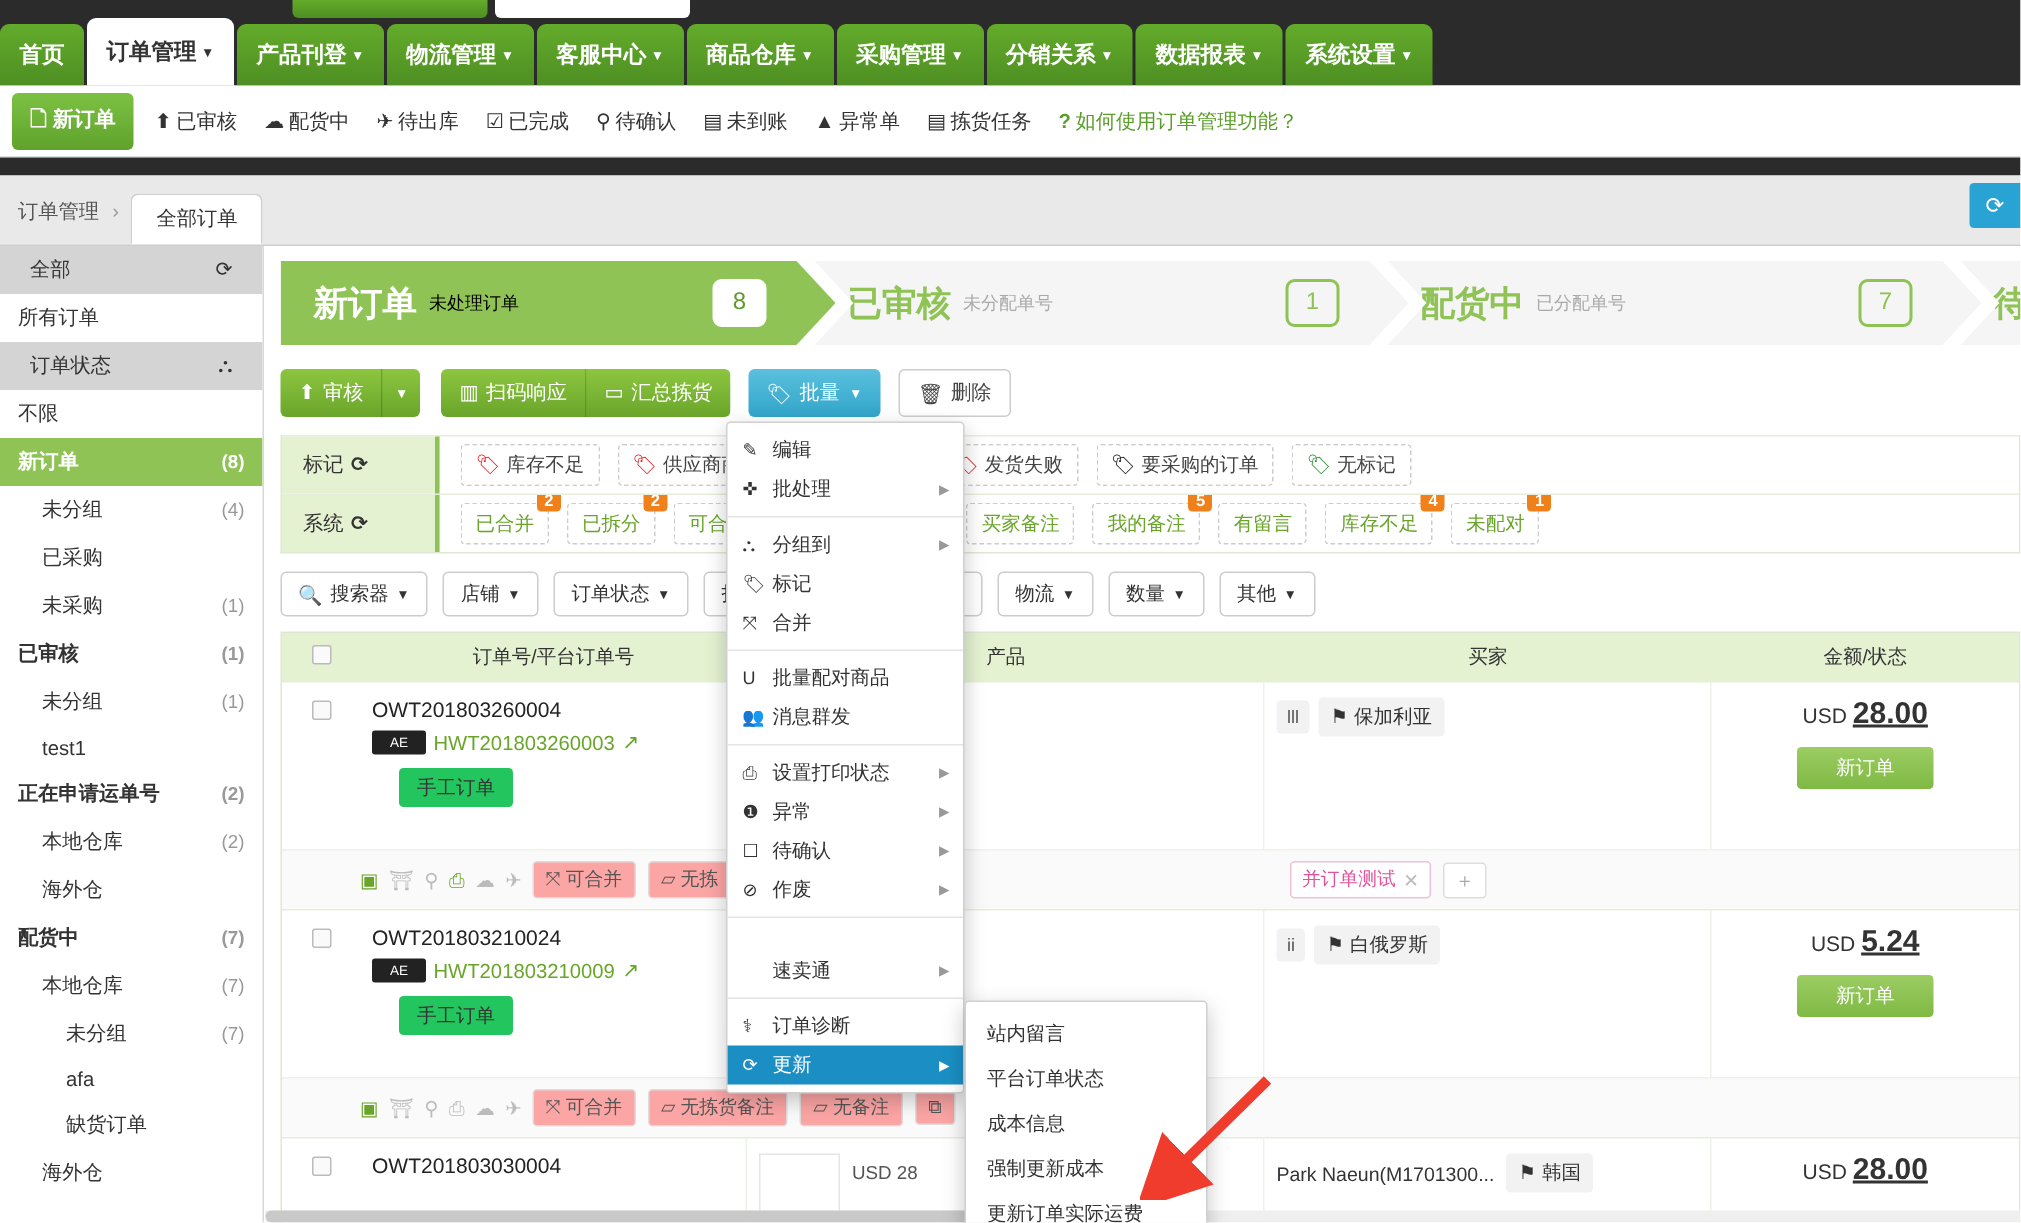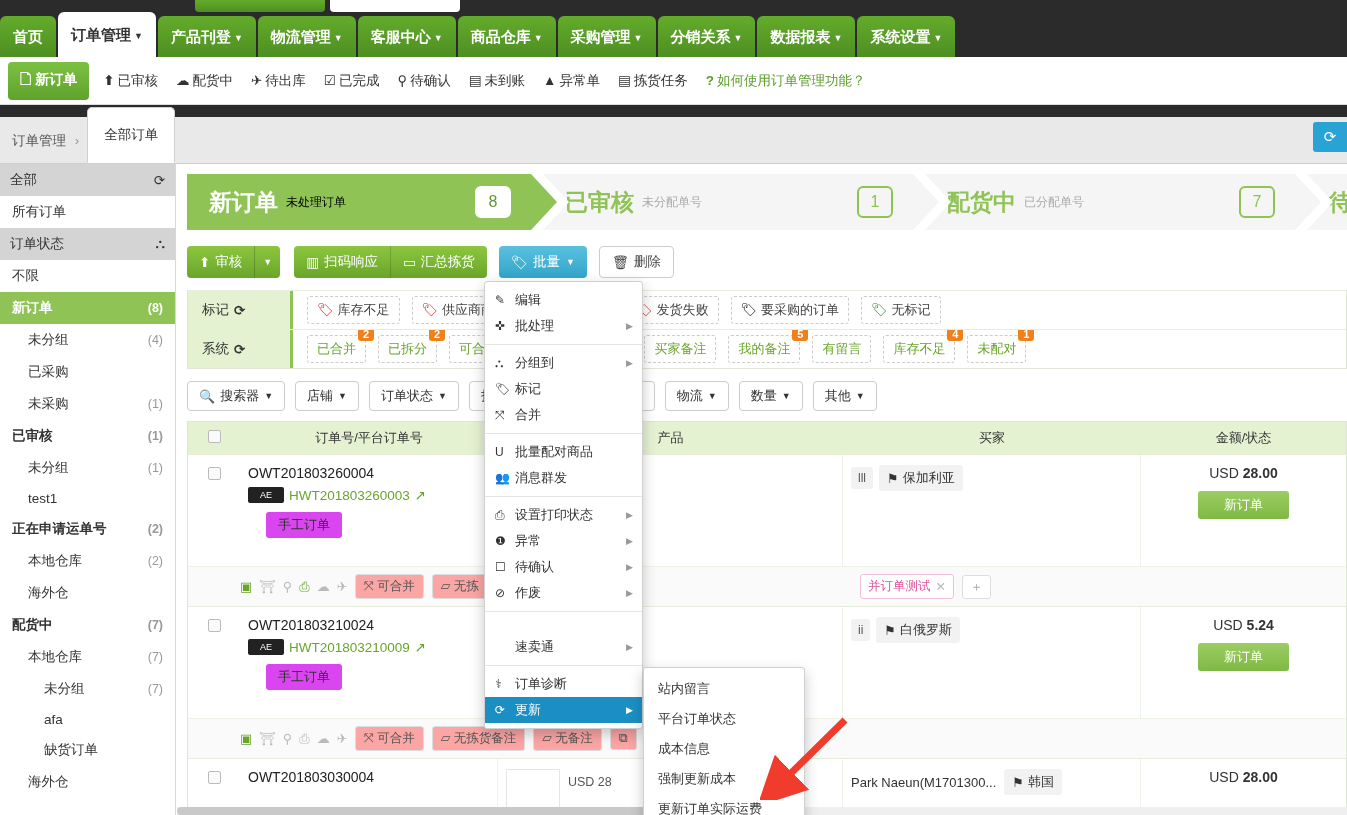--- a/index.html
+++ b/index.html
@@ -48,35 +48,35 @@
   
   #crumbbar {
     position:absolute; top:117px; left:0; width:1347px; height:47px;
     background:#e9e9e9; border-bottom:1px solid #cfcfcf;
     display:flex; align-items:flex-end;
   }
   .crumb { font-size:13.5px; color:#555; padding:0 8px 13px 12px; }
   .crumb .sep { color:#999; margin-left:5px; }
   .crumbtab {
     background:#fff; border:1px solid #cfcfcf; border-bottom:1px solid #fff;
-    border-radius:5px 5px 0 0; padding:18px 16px; font-size:13.5px; color:#333; cursor:pointer;
+    border-radius:5px 5px 0 0; padding:7px 16px; font-size:13.5px; color:#333; cursor:pointer;
   }
   #refreshbtn {
     position:absolute; right:0; top:122px; width:34px; height:30px;
     background:#29a3d4; border-radius:3px 0 0 3px; color:#fff;
     display:flex; align-items:center; justify-content:center; font-size:15px; cursor:pointer;
   }
 
   
   #sidebar {
     position:absolute; top:164px; left:0; width:176px; height:651px;
     background:#fff; border-right:1px solid #d8d8d8; overflow:hidden;
   }
   .sb-head {
-    background:#d4d4d4; color:#333; font-size:13.5px; padding:7px 10px;
+    background:#d4d4d4; color:#333; font-size:13.5px; padding:7px 20px;
     display:flex; justify-content:space-between; align-items:center; cursor:pointer;
   }
   .sb-item {
     padding:7px 12px; font-size:13.5px; color:#333; cursor:pointer;
     display:flex; justify-content:space-between; align-items:center;
   }
   .sb-item .cnt { color:#999; font-size:12.5px; }
   .sb-item.sel { background:#8fc356; color:#fff; font-weight:bold; }
   .sb-item.sel .cnt { color:#fff; }
   .sb-item.bold { font-weight:bold; }
@@ -147,30 +147,30 @@
   .td { padding:10px 8px; }
   .td.c0 { width:52px; display:flex; justify-content:center; align-items:flex-start; padding-top:12px; }
   .td.c1 { width:258px; border-right:1px solid #eef3e7; }
   .td.c2 { width:345px; border-right:1px solid #eef3e7; display:flex; }
   .td.c3 { width:298px; border-right:1px solid #eef3e7; }
   .td.c4 { width:205px; text-align:center; }
   .ordno { font-size:14px; color:#222; margin-bottom:6px; }
   .platno { color:#6aa52b; font-size:13.5px; display:flex; align-items:center; }
   .platico { width:36px; height:16px; background:#222; color:#fff; font-size:9px; display:inline-flex;
              align-items:center; justify-content:center; margin-right:5px; border-radius:2px; }
-  .manualtag { display:inline-block; background:#d946ef; border-radius:3px; padding:4px 12px;
+  .manualtag { display:inline-block; background:#22c55e; border-radius:3px; padding:4px 12px;
                font-size:13px; color:#333; margin-top:9px; margin-left:18px;}
   .prodthumb { width:54px; height:40px; background:#fff; border:1px solid #e5e5e5; margin-right:8px; position:relative; flex:0 0 auto;}
   .prodtxt { font-size:12.5px; color:#555; line-height:19px; }
   .prodtxt .qty { color:#222; }
   .buyercell { display:flex; align-items:center; }
   .buyerbox { background:#f2f2f2; border-radius:3px; padding:4px 7px; font-size:12px; color:#555; margin-right:6px; }
   .flagbox { background:#f2f2f2; border-radius:3px; padding:4px 8px; font-size:13px; color:#333; display:flex; align-items:center; }
   .amt { font-size:14px; color:#333; }
-  .amt b { font-size:14px; }
+  .amt b { font-size:20px;text-decoration:underline; }
   .statebtn { display:inline-block; margin-top:10px; background:linear-gradient(#9ccd63,#7fb944);
               color:#fff; font-size:13px; padding:5px 26px; border-radius:3px; cursor:pointer;}
   .subrow { display:flex; align-items:center; border-top:1px solid #eef3e7; background:#fafafa; padding:7px 0 7px 52px; }
   .miniico { color:#bbb; margin-right:7px; font-size:13px; }
   .miniico.g { color:#6aa52b; }
   .minibtn { border:1px solid #ddd; border-radius:3px; background:#fca5a5; padding:3px 8px;
              font-size:12.5px; color:#555; margin-right:8px; cursor:pointer; }
   .pinkchip { border:1px solid #f0c0d8; color:#e0539b; background:#fff; border-radius:3px;
               padding:3px 7px; font-size:12.5px; margin-right:6px; display:inline-flex; align-items:center;}
   .pinkchip .x { color:#bbb; margin-left:5px; }

